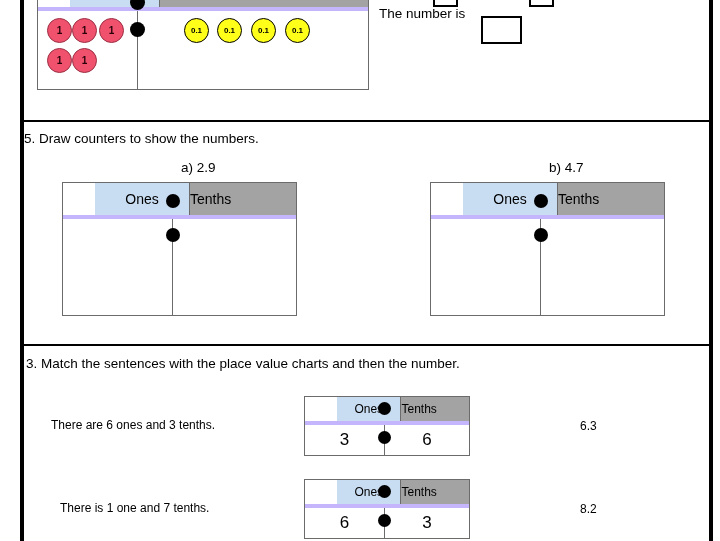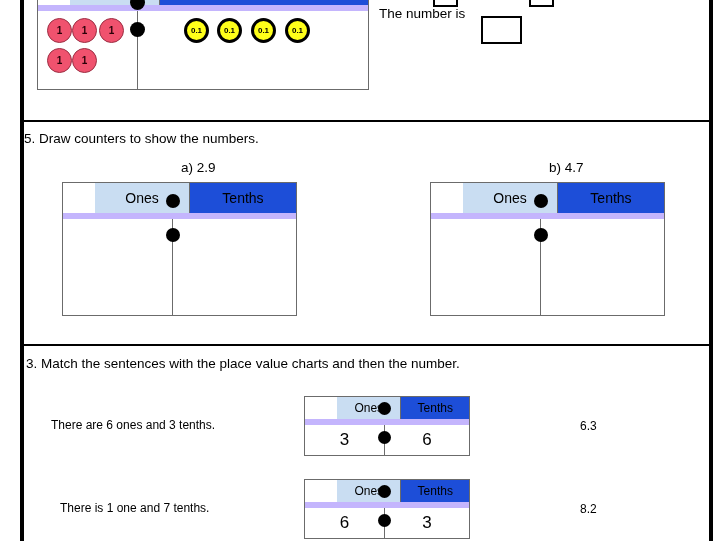--- a/index.html
+++ b/index.html
@@ -15,41 +15,41 @@
 
   
   .rail-left{position:absolute;left:20px;top:0;width:4px;height:541px;background:#000;}
   .rail-right{position:absolute;left:709px;top:0;width:4px;height:541px;background:#000;}
 
   
   .divider{position:absolute;left:22px;width:689px;height:2px;background:#000;}
 
   
   .pvchart{position:absolute;box-sizing:border-box;border:1px solid #6b6b6b;}
-  .pv-head{display:flex;height:var(--hh);box-sizing:border-box;border-bottom:6px solid #c4b5fd;padding-left:32px;}
+  .pv-head{display:flex;height:var(--hh);box-sizing:border-box;border-bottom:4px solid #c4b5fd;padding-left:32px;}
   .pv-body{display:flex;height:var(--bh);box-sizing:border-box;}
   .pv-ones{background:#c9ddf2;box-sizing:border-box;border-right:1px solid #6b6b6b;
            display:flex;align-items:center;justify-content:center;}
-  .pv-tenths{background:#1d4ed8;box-sizing:border-box;
-             display:flex;align-items:center;justify-content:center;}
+  .pv-tenths{background:#a3a3a3;box-sizing:border-box;
+             display:flex;align-items:center;justify-content:flex-start;}
   .pv-cell-ones{background:#fff;box-sizing:border-box;border-right:1px solid #6b6b6b;
                 display:flex;align-items:center;justify-content:center;}
   .pv-cell-tenths{background:#fff;box-sizing:border-box;
                   display:flex;align-items:center;justify-content:center;}
   .pv-label{font-size:14px;color:#000;}
   .pv-digit{font-size:17px;color:#000;}
 
   
   .dot{position:absolute;background:#000;border-radius:50%;}
 
   
   .counter{position:absolute;border-radius:50%;display:flex;align-items:center;
            justify-content:center;box-sizing:border-box;}
   .counter.one{background:#f0526e;border:1px solid #9c2f44;color:#2a0008;}
-  .counter.tenth{background:#ffff1a;border:3px solid #000000;color:#000;}
+  .counter.tenth{background:#ffff1a;border:1px solid #000000;color:#000;}
   .counter span{font-weight:bold;line-height:1;}
 
   
   .ansbox{position:absolute;box-sizing:border-box;border:2px solid #000;background:#fff;}
 
   
   .qtext{position:absolute;font-size:13.5px;color:#000;white-space:nowrap;}
   .bodytext{position:absolute;font-size:13.5px;color:#000;white-space:nowrap;}
   .captiontext{position:absolute;font-size:13.5px;color:#000;white-space:nowrap;margin-left:24px;}
   .numtext{position:absolute;font-size:12px;color:#000;white-space:nowrap;}

